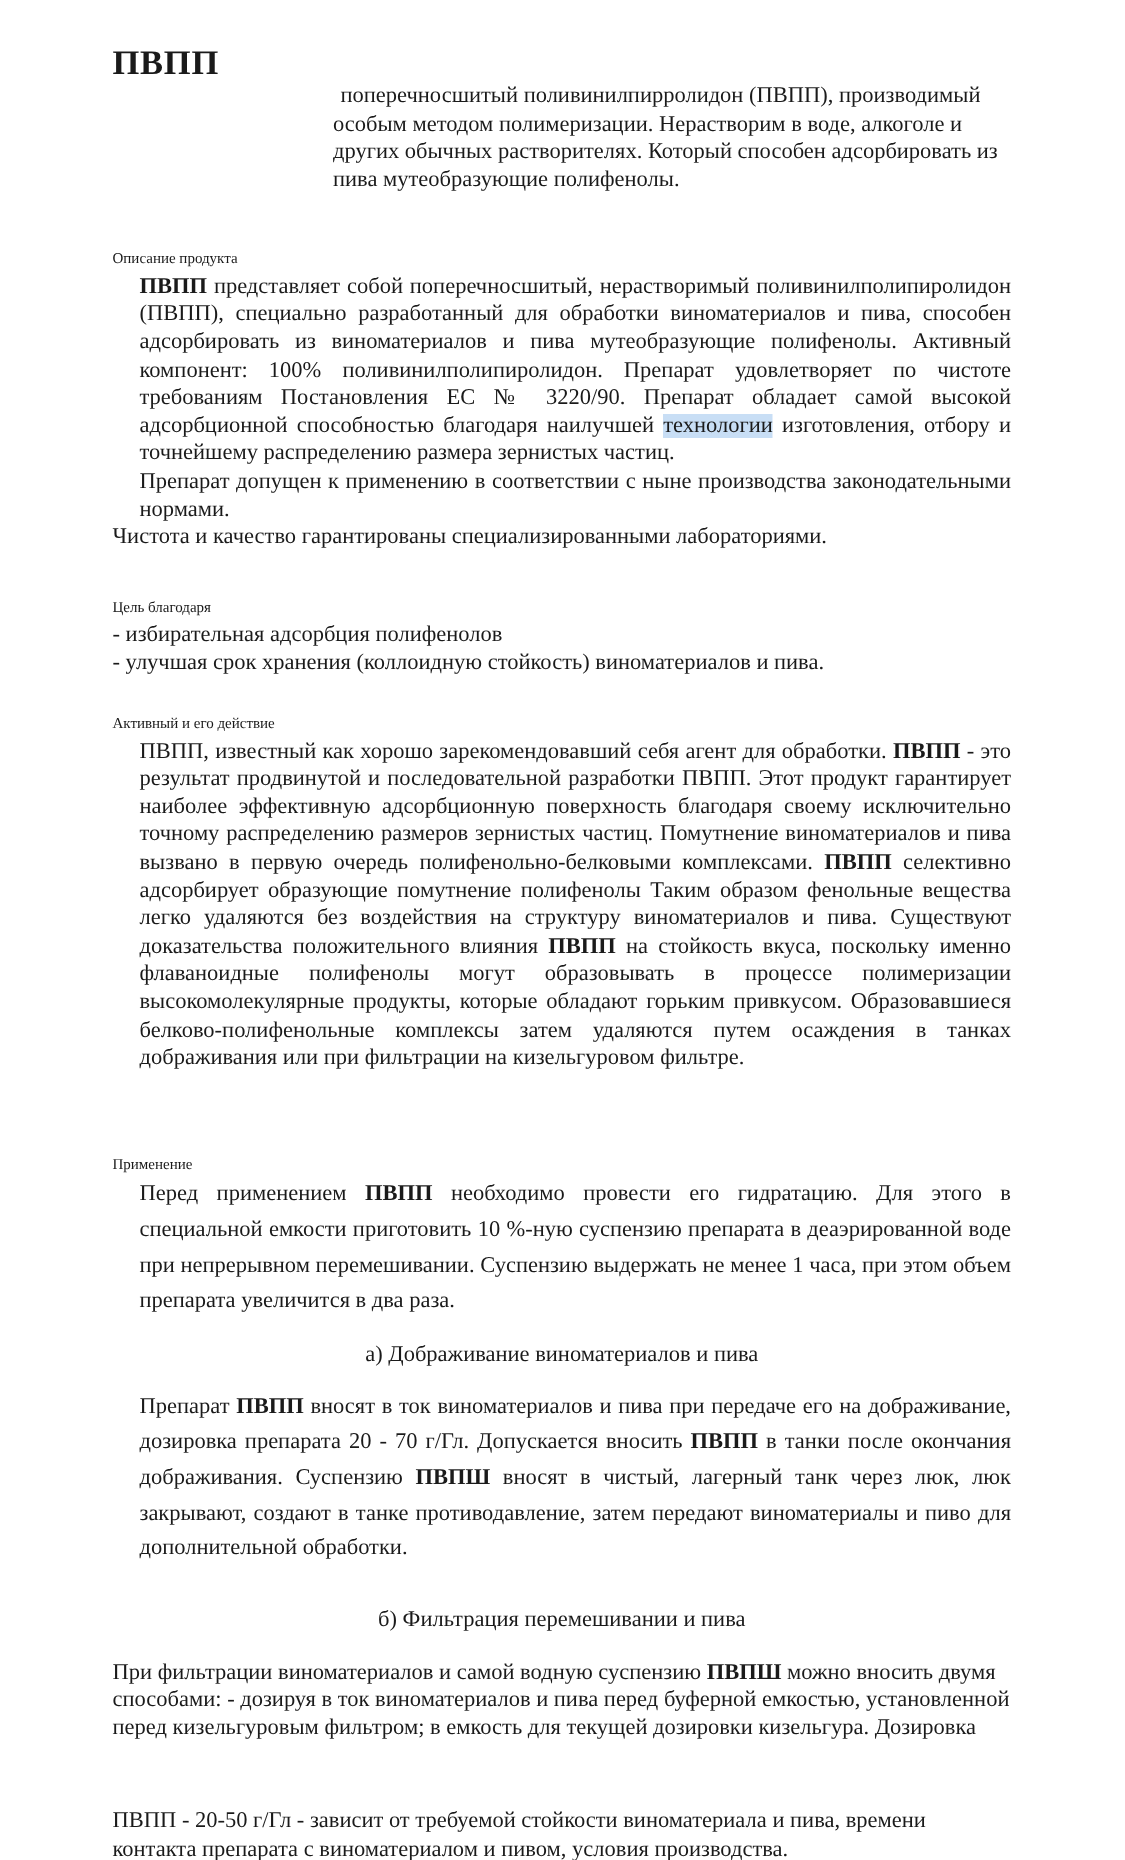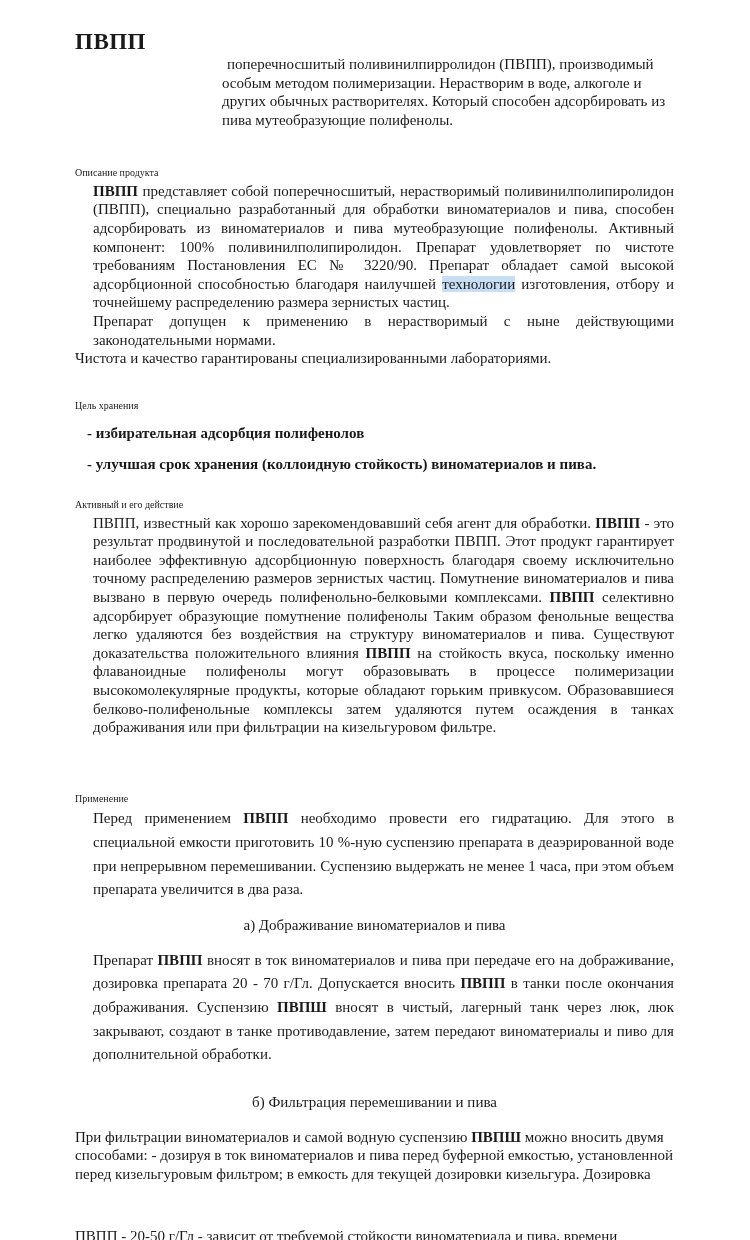--- a/index.html
+++ b/index.html
@@ -51,21 +51,21 @@
   p { margin: 0; }
   .just { text-align: justify; margin-left: 18px; }
   .wide { line-height: 1.58; }
   .sub-heading {
     text-align: center;
     font-size: 15px;
     margin: 0;
   }
   .sec-description { margin-bottom: 32px; }
   .sec-purpose { margin-bottom: 26px; }
-  .purpose-line { margin: 12px; font-weight: bold; }
+  .purpose-line { margin: 0; }
   .sec-product { margin-bottom: 56px; }
   .sec-application .app-intro { margin-bottom: 12px; }
   .sub-a-heading { margin: 14px 0 14px 0; }
   .sub-a-para { margin-bottom: 26px; }
   .sub-b-heading { margin: 26px 0 16px 0; }
   .sub-b-para { margin-bottom: 44px; }
   .dosage-para { margin-bottom: 32px; }
   .b { font-weight: bold; }
 </style>
 </head>
@@ -74,26 +74,26 @@
 <div class="page">
 
   <div class="doc-header">
     <div class="doc-term">ПВПП</div>
     <div class="doc-def">поперечносшитый поливинилпирролидон (ПВПП), производимый особым методом полимеризации. Нерастворим в воде, алкоголе и других обычных растворителях. Который способен адсорбировать из пива мутеобразующие полифенолы.</div>
   </div>
 
   <div class="sec-description">
     <p class="sec-heading">Описание продукта</p>
     <p class="just"><span class="b">ПВПП</span><span> представляет собой поперечносшитый, нерастворимый поливинилполипиролидон (ПВПП), специально разработанный  для обработки виноматериалов и пива, способен адсорбировать из виноматериалов и пива мутеобразующие полифенолы. Активный компонент: 100% поливинилполипиролидон. Препарат удовлетворяет по чистоте требованиям Постановления ЕС № 3220/90. Препарат обладает самой высокой адсорбционной способностью благодаря наилучшей </span><span style="background: rgb(200, 222, 245);">технологии</span><span> изготовления, отбору и точнейшему распределению размера зернистых частиц.</span></p>
-    <p class="just">Препарат допущен к применению в нерастворимый с ныне действующими законодательными нормами.</p>
+    <p class="just">Препарат допущен к применению в соответствии с ныне производства законодательными нормами.</p>
     <p>Чистота и качество гарантированы специализированными лабораториями.</p>
   </div>
 
   <div class="sec-purpose">
-    <p class="sec-heading">Цель хранения</p>
+    <p class="sec-heading">Цель благодаря</p>
     <p class="purpose-line"> - избирательная адсорбция полифенолов</p>
     <p class="purpose-line"> - улучшая срок хранения (коллоидную стойкость) виноматериалов и пива.</p>
   </div>
 
   <div class="sec-product">
     <p class="sec-heading">Активный и его действие</p>
     <p class="just"><span>ПВПП, известный как хорошо зарекомендовавший себя агент для обработки. </span><span class="b">ПВПП</span><span> - это результат продвинутой и последовательной разработки ПВПП. Этот продукт гарантирует наиболее эффективную адсорбционную поверхность благодаря своему исключительно точному распределению размеров зернистых частиц. Помутнение виноматериалов и пива вызвано в первую очередь полифенольно-белковыми комплексами. </span><span class="b">ПВПП</span><span> селективно адсорбирует образующие помутнение полифенолы Таким образом фенольные вещества легко удаляются без воздействия на структуру виноматериалов и пива. Существуют доказательства положительного влияния </span><span class="b">ПВПП</span><span> на стойкость вкуса, поскольку именно флаваноидные полифенолы могут образовывать в процессе полимеризации высокомолекулярные продукты, которые обладают горьким привкусом. Образовавшиеся белково-полифенольные комплексы затем удаляются путем осаждения в танках дображивания или при фильтрации на кизельгуровом фильтре.</span></p>
   </div>
 
   <div class="sec-application">

